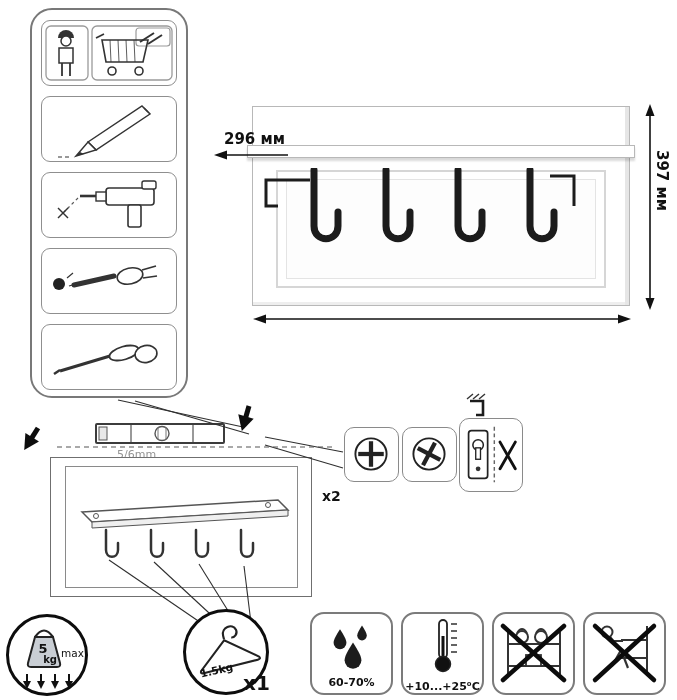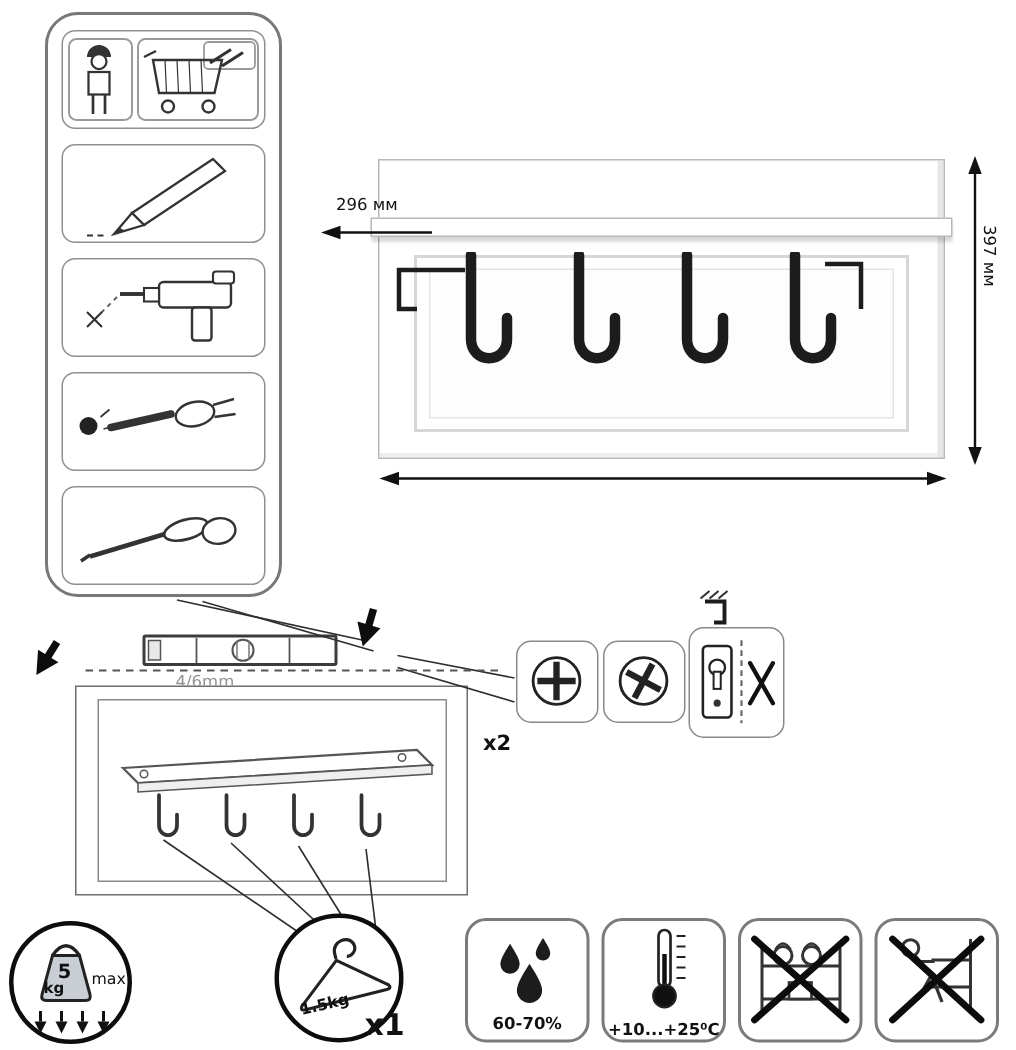--- a/index.html
+++ b/index.html
@@ -1,21 +1,21 @@
 <!DOCTYPE html>
 <html><head>
 <meta charset="utf-8">
 <style>
   *{box-sizing:border-box;margin:0;padding:0}
   body{background:#fff}
   #canvas{position:relative;width:677px;height:700px;background:#fff;
           font-family:"DejaVu Sans","Liberation Sans",sans-serif;color:#111;overflow:hidden}
   .abs{position:absolute}
   svg{display:block}
-  .dim{font-weight:normal;font-size:11px;white-space:nowrap}
+  .dim{font-weight:bold;font-size:15px;white-space:nowrap}
   .step{position:absolute;left:9px;width:136px;height:66px;border:1.5px solid #8f8f8f;
         border-radius:9px;background:#fff;display:flex;align-items:center;justify-content:center}
   .detail{position:absolute;border:1.5px solid #8a8a8a;border-radius:10px;background:#fff}
   .circle{position:absolute;border:3px solid #0d0d0d;border-radius:50%;background:#fff}
   .care{position:absolute;top:612px;width:83px;height:83px;border:2px solid #7b7b7b;
         border-radius:14px;background:#fff}
   .care-label{position:absolute;width:83px;text-align:center;font-weight:bold}
 </style>
 </head>
 <body>
@@ -141,21 +141,21 @@
     <svg width="126" height="17" viewBox="0 0 126 17">
       <rect x="2" y="2" width="8" height="13" fill="#e8e8e8" stroke="#555" stroke-width="1"></rect>
       <line x1="34" y1="0" x2="34" y2="17" stroke="#555" stroke-width="1.2"></line>
       <line x1="96" y1="0" x2="96" y2="17" stroke="#555" stroke-width="1.2"></line>
       <circle cx="65" cy="8.5" r="7" fill="none" stroke="#555" stroke-width="1.4"></circle>
       <line x1="61" y1="2" x2="61" y2="15" stroke="#777" stroke-width="1"></line>
       <line x1="69" y1="2" x2="69" y2="15" stroke="#777" stroke-width="1"></line>
     </svg>
   </div>
 
-  <div class="abs" style="left:117px;top:448px;font-size:11px;color:#949494">4/6mm</div>
+  <div class="abs" style="left:117px;top:448px;font-size:11px;color:#949494">5/6mm</div>
 
   <div class="abs" style="left:50px;top:457px;width:262px;height:140px;border:1.5px solid #6f6f6f;background:#fff"></div>
   <div class="abs" style="left:65px;top:466px;width:233px;height:122px;border:1px solid #8a8a8a;background:#fff"></div>
 
   <svg class="abs" style="left:72px;top:486px" width="228" height="104" viewBox="0 0 228 104">
     <polygon points="10,26 206,14 216,24 20,36" fill="#fff" stroke="#555" stroke-width="1.5"></polygon>
     <polygon points="20,36 216,24 216,30 20,42" fill="#efefef" stroke="#555" stroke-width="1"></polygon>
     <circle cx="24" cy="30" r="2.5" fill="#fff" stroke="#555" stroke-width="1"></circle>
     <circle cx="196" cy="19" r="2.5" fill="#fff" stroke="#555" stroke-width="1"></circle>
     <path d="M34,44 v20 c0,9 12,9 12,0 v-7" fill="none" stroke="#333" stroke-width="2.5" stroke-linecap="round"></path>
@@ -223,21 +223,21 @@
       <polygon points="-8,11 8,11 0,26"></polygon>
     </g>
   </svg>
 
   <div class="circle" style="left:6px;top:614px;width:82px;height:82px">
     <svg class="abs" style="left:0;top:0" width="76" height="76" viewBox="0 0 76 76">
       <path d="M26,20 q9,-13 18,0" fill="none" stroke="#222" stroke-width="2.2"></path>
       <path d="M26,20 h18 l7,26 q1,4 -3,4 h-26 q-4,0 -3,-4 z" fill="#c9ced4" stroke="#222" stroke-width="2"></path>
     </svg>
     <div class="abs" style="left:20px;top:24px;width:28px;text-align:center;font-weight:bold;font-size:13px">5</div>
-    <div class="abs" style="left:20px;top:37px;width:28px;text-align:left;font-weight:bold;font-size:10px">kg</div>
+    <div class="abs" style="left:20px;top:37px;width:28px;text-align:right;font-weight:bold;font-size:10px">kg</div>
     <div class="abs" style="left:52px;top:30px;font-weight:normal;font-size:10.5px">max</div>
     <svg class="abs" style="left:12px;top:56px" width="54" height="18" viewBox="0 0 54 18">
       <g fill="#111" stroke="#111" stroke-width="2">
         <line x1="6" y1="1" x2="6" y2="8"></line>
           <polygon points="2,8 10,8 6,16" stroke="none"></polygon>
         <line x1="20" y1="1" x2="20" y2="8"></line>
           <polygon points="16,8 24,8 20,16" stroke="none"></polygon>
         <line x1="34" y1="1" x2="34" y2="8"></line>
           <polygon points="30,8 38,8 34,16" stroke="none"></polygon>
         <line x1="48" y1="1" x2="48" y2="8"></line>

